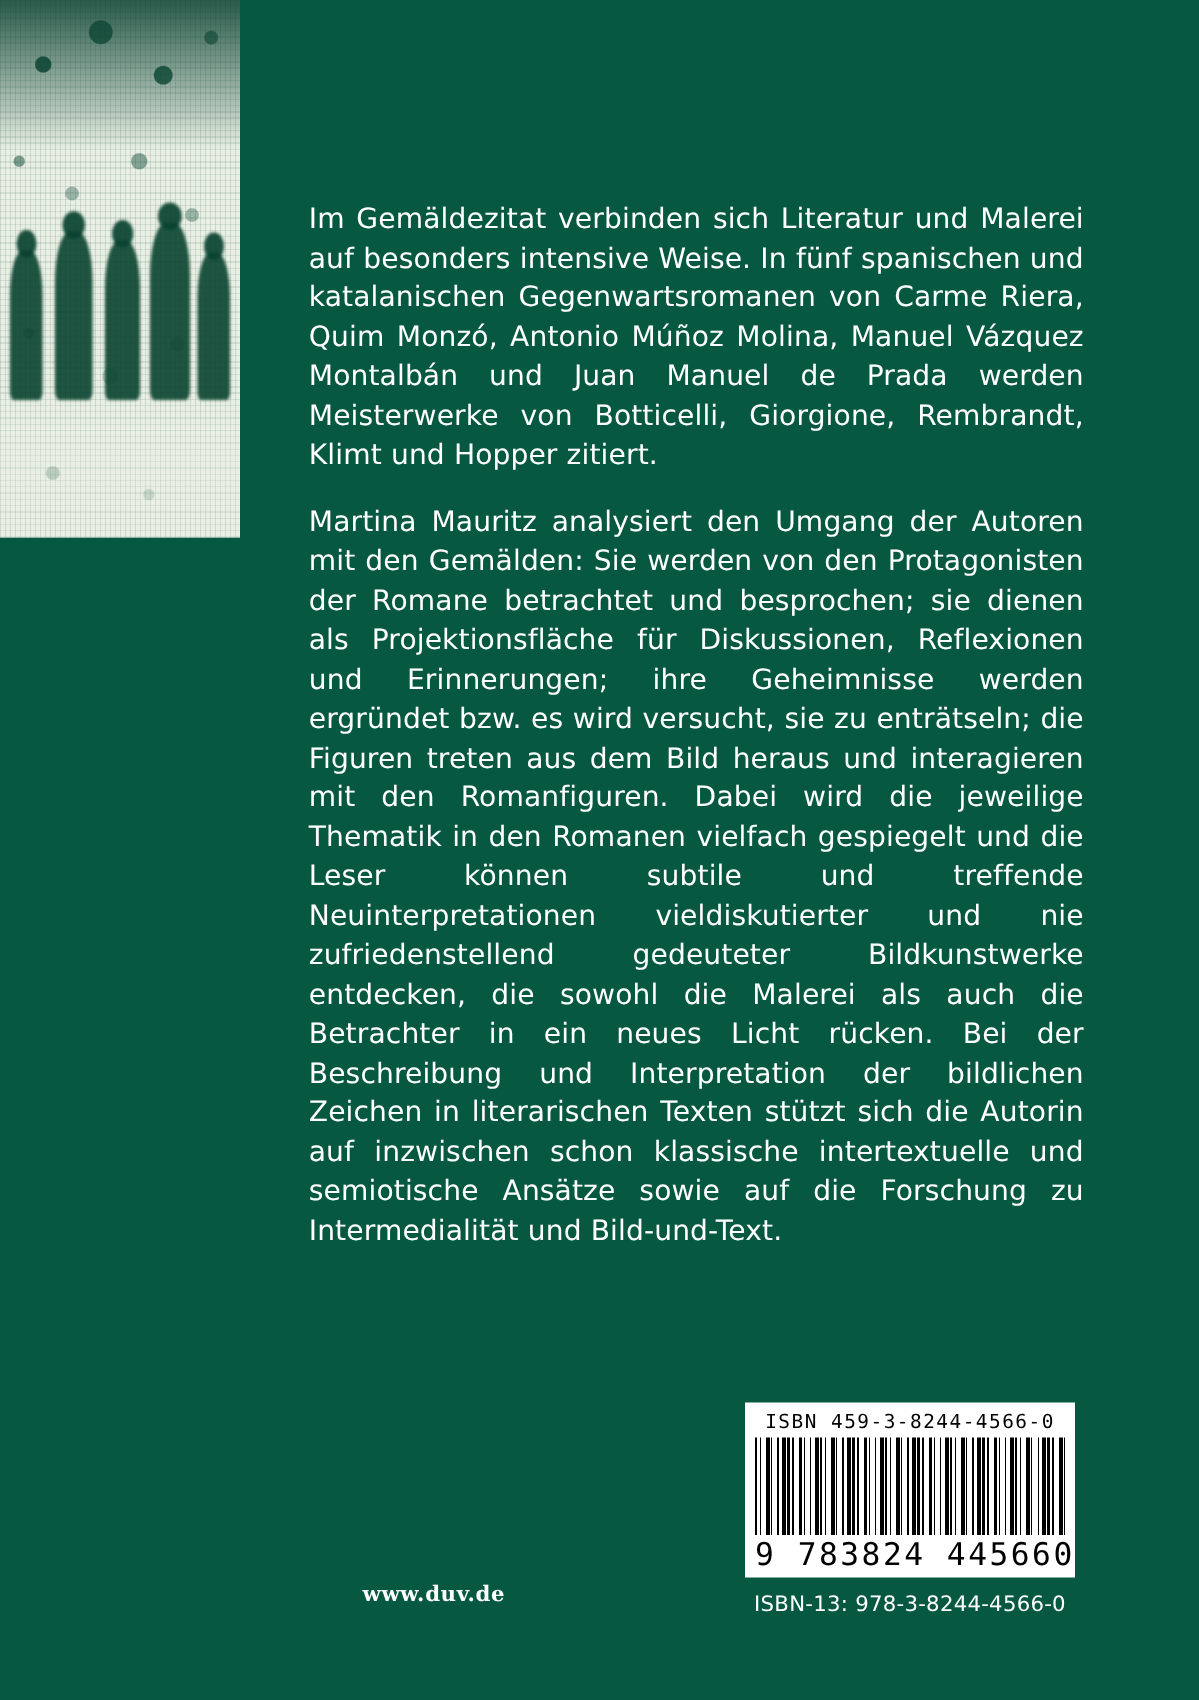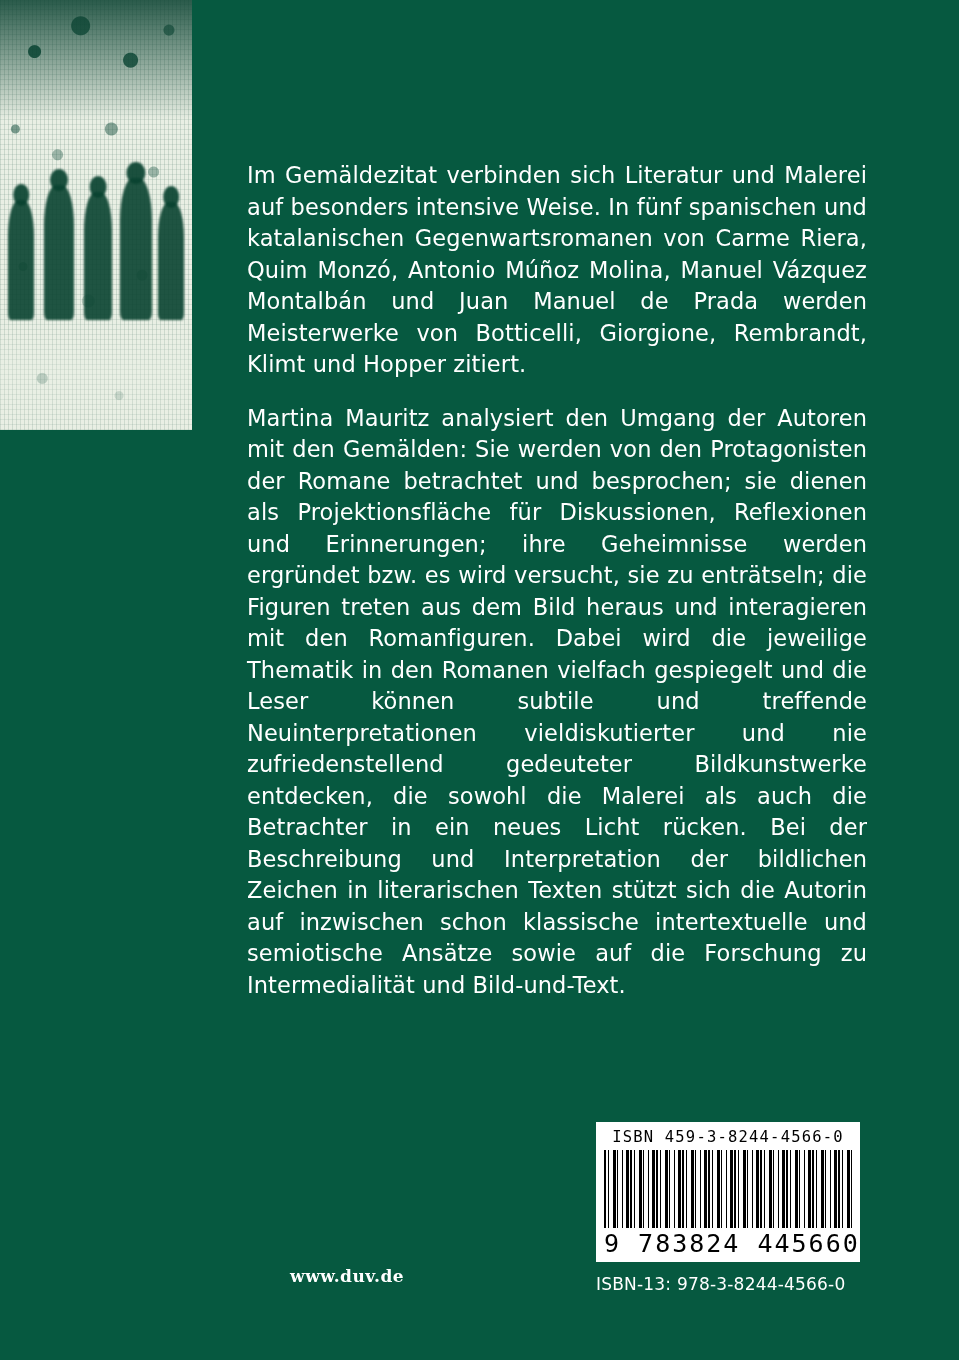--- a/index.html
+++ b/index.html
@@ -152,20 +152,21 @@
     font-family: "DejaVu Sans Mono", monospace;
     font-size: 25px;
     color: #000;
     text-align: left;
     letter-spacing: 2px;
     margin-top: 1px;
     white-space: nowrap;
   }
   .isbn13 {
     margin-top: 12px;
+    text-align: center;
     color: #ffffff;
     font-size: 17px;
     letter-spacing: 0.2px;
     white-space: nowrap;
   }
 
   
   .publisher-url {
     position: absolute;
     left: 254px;

